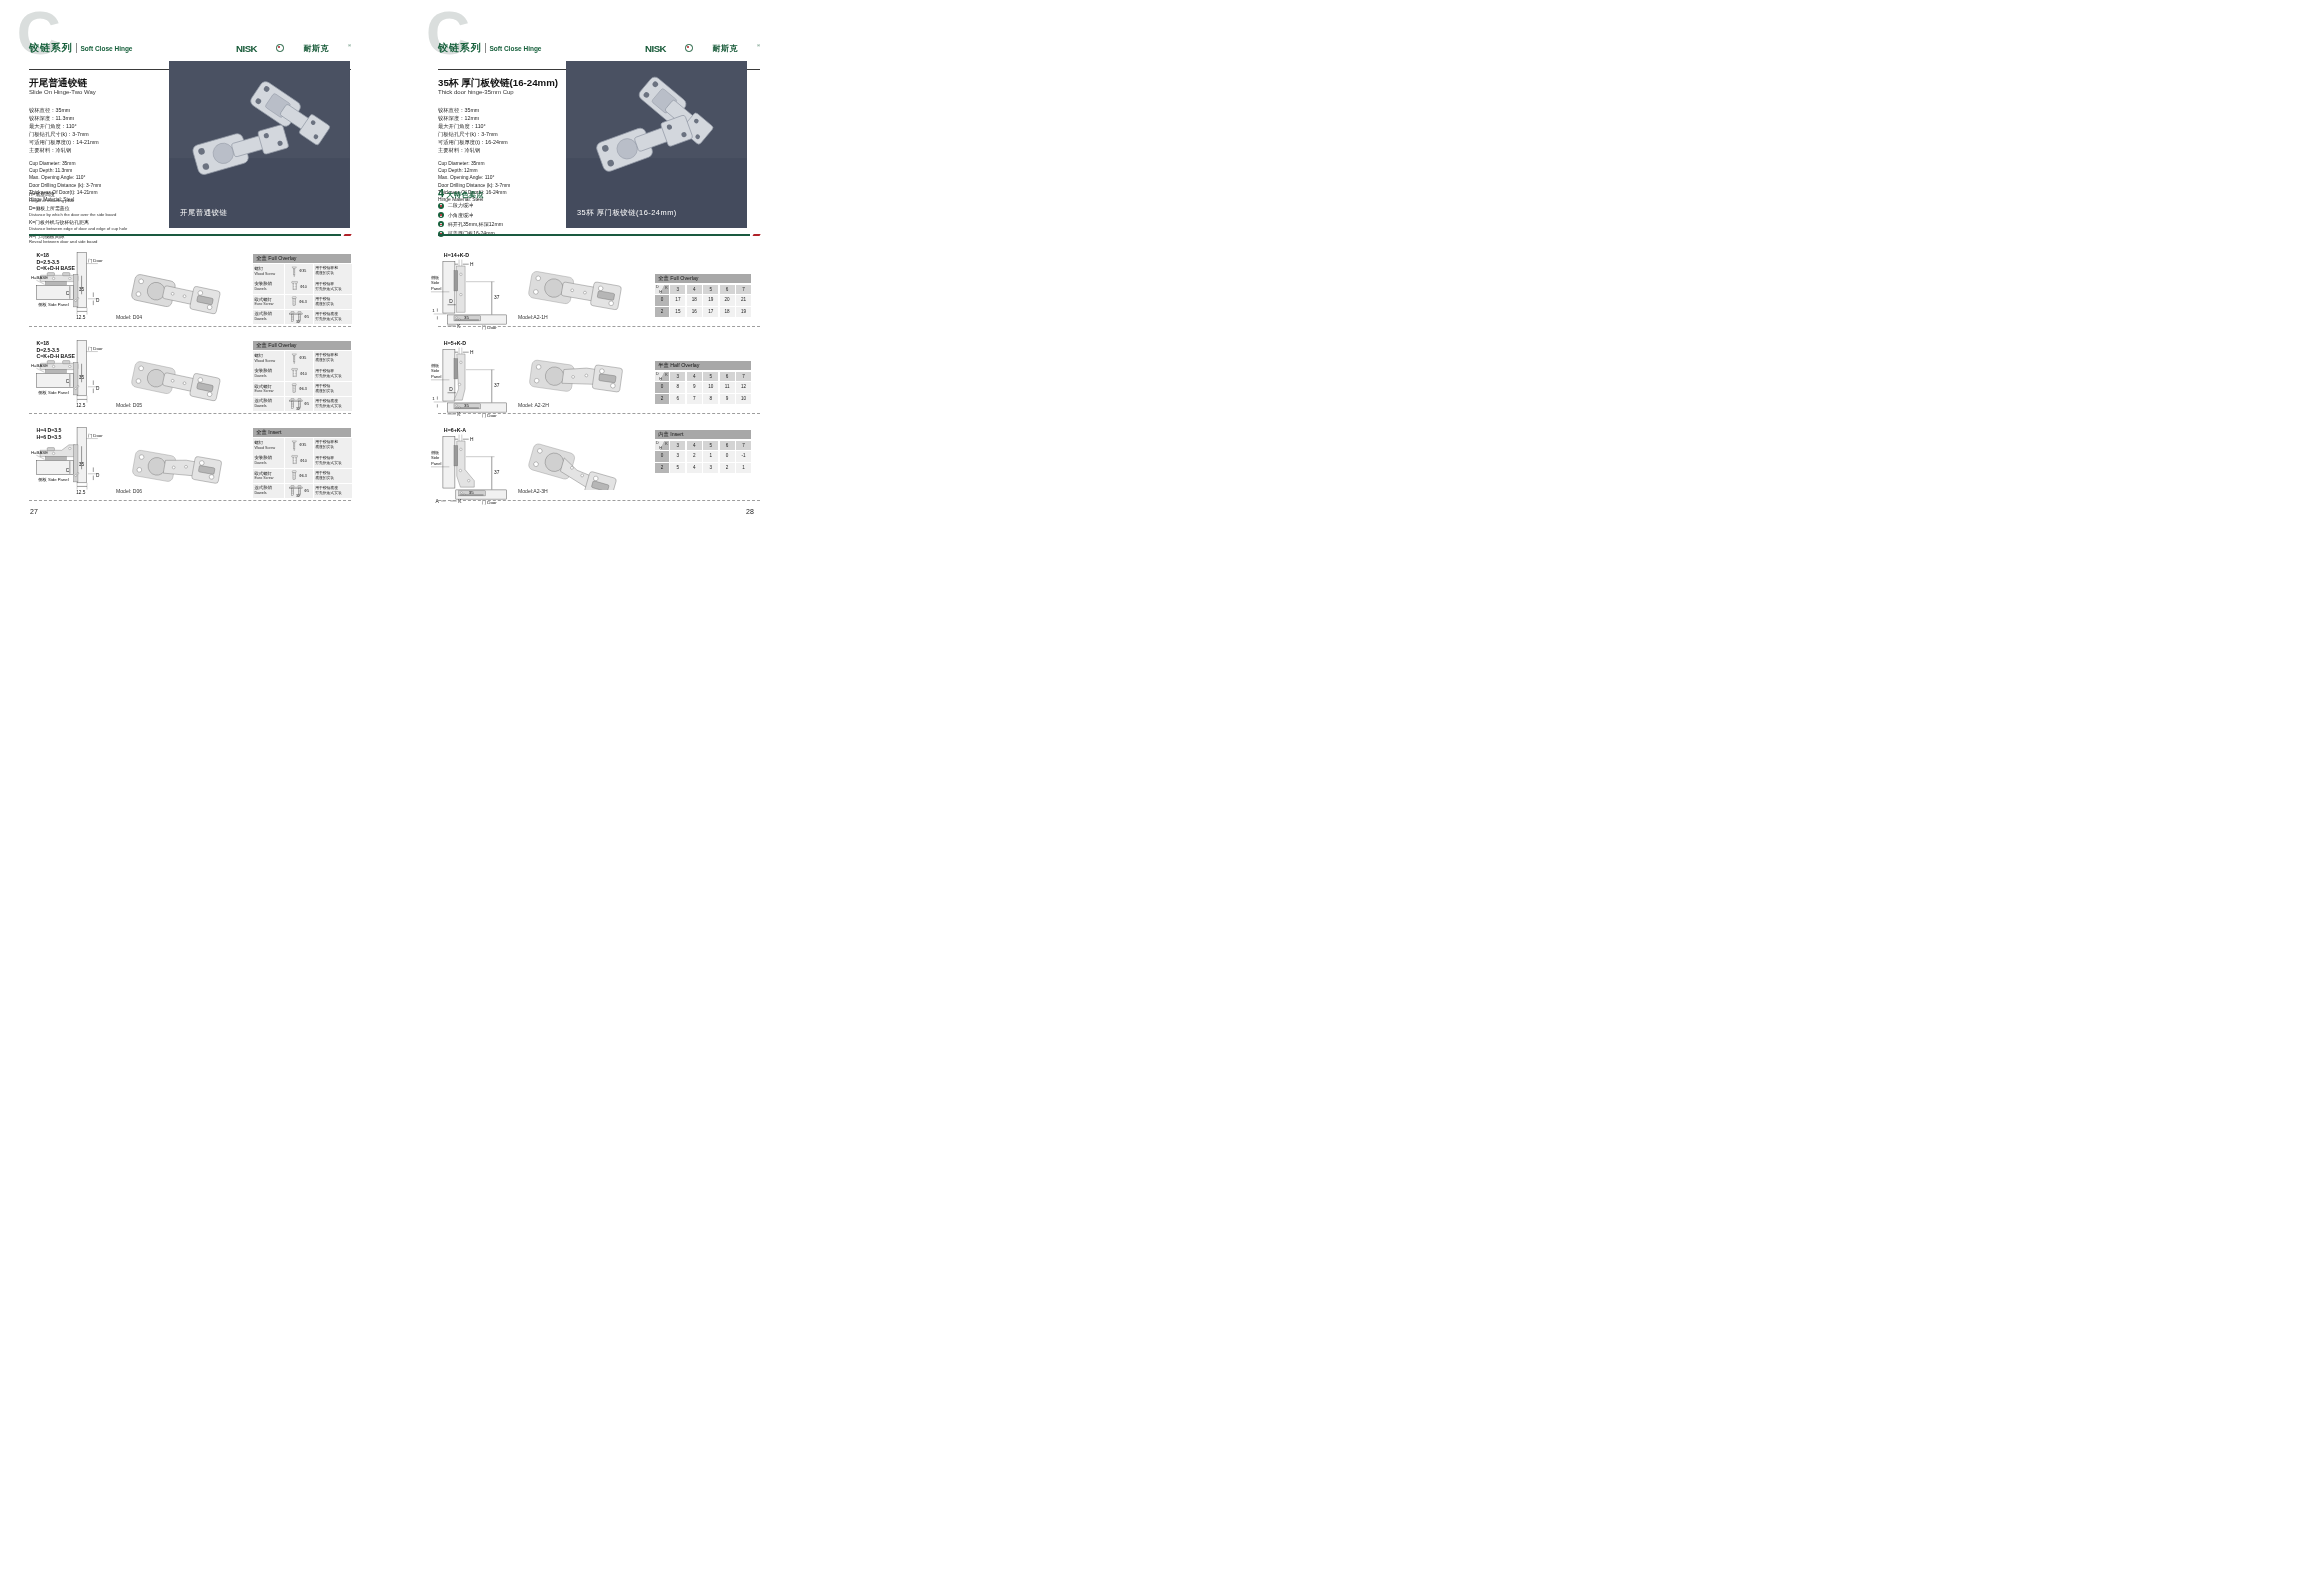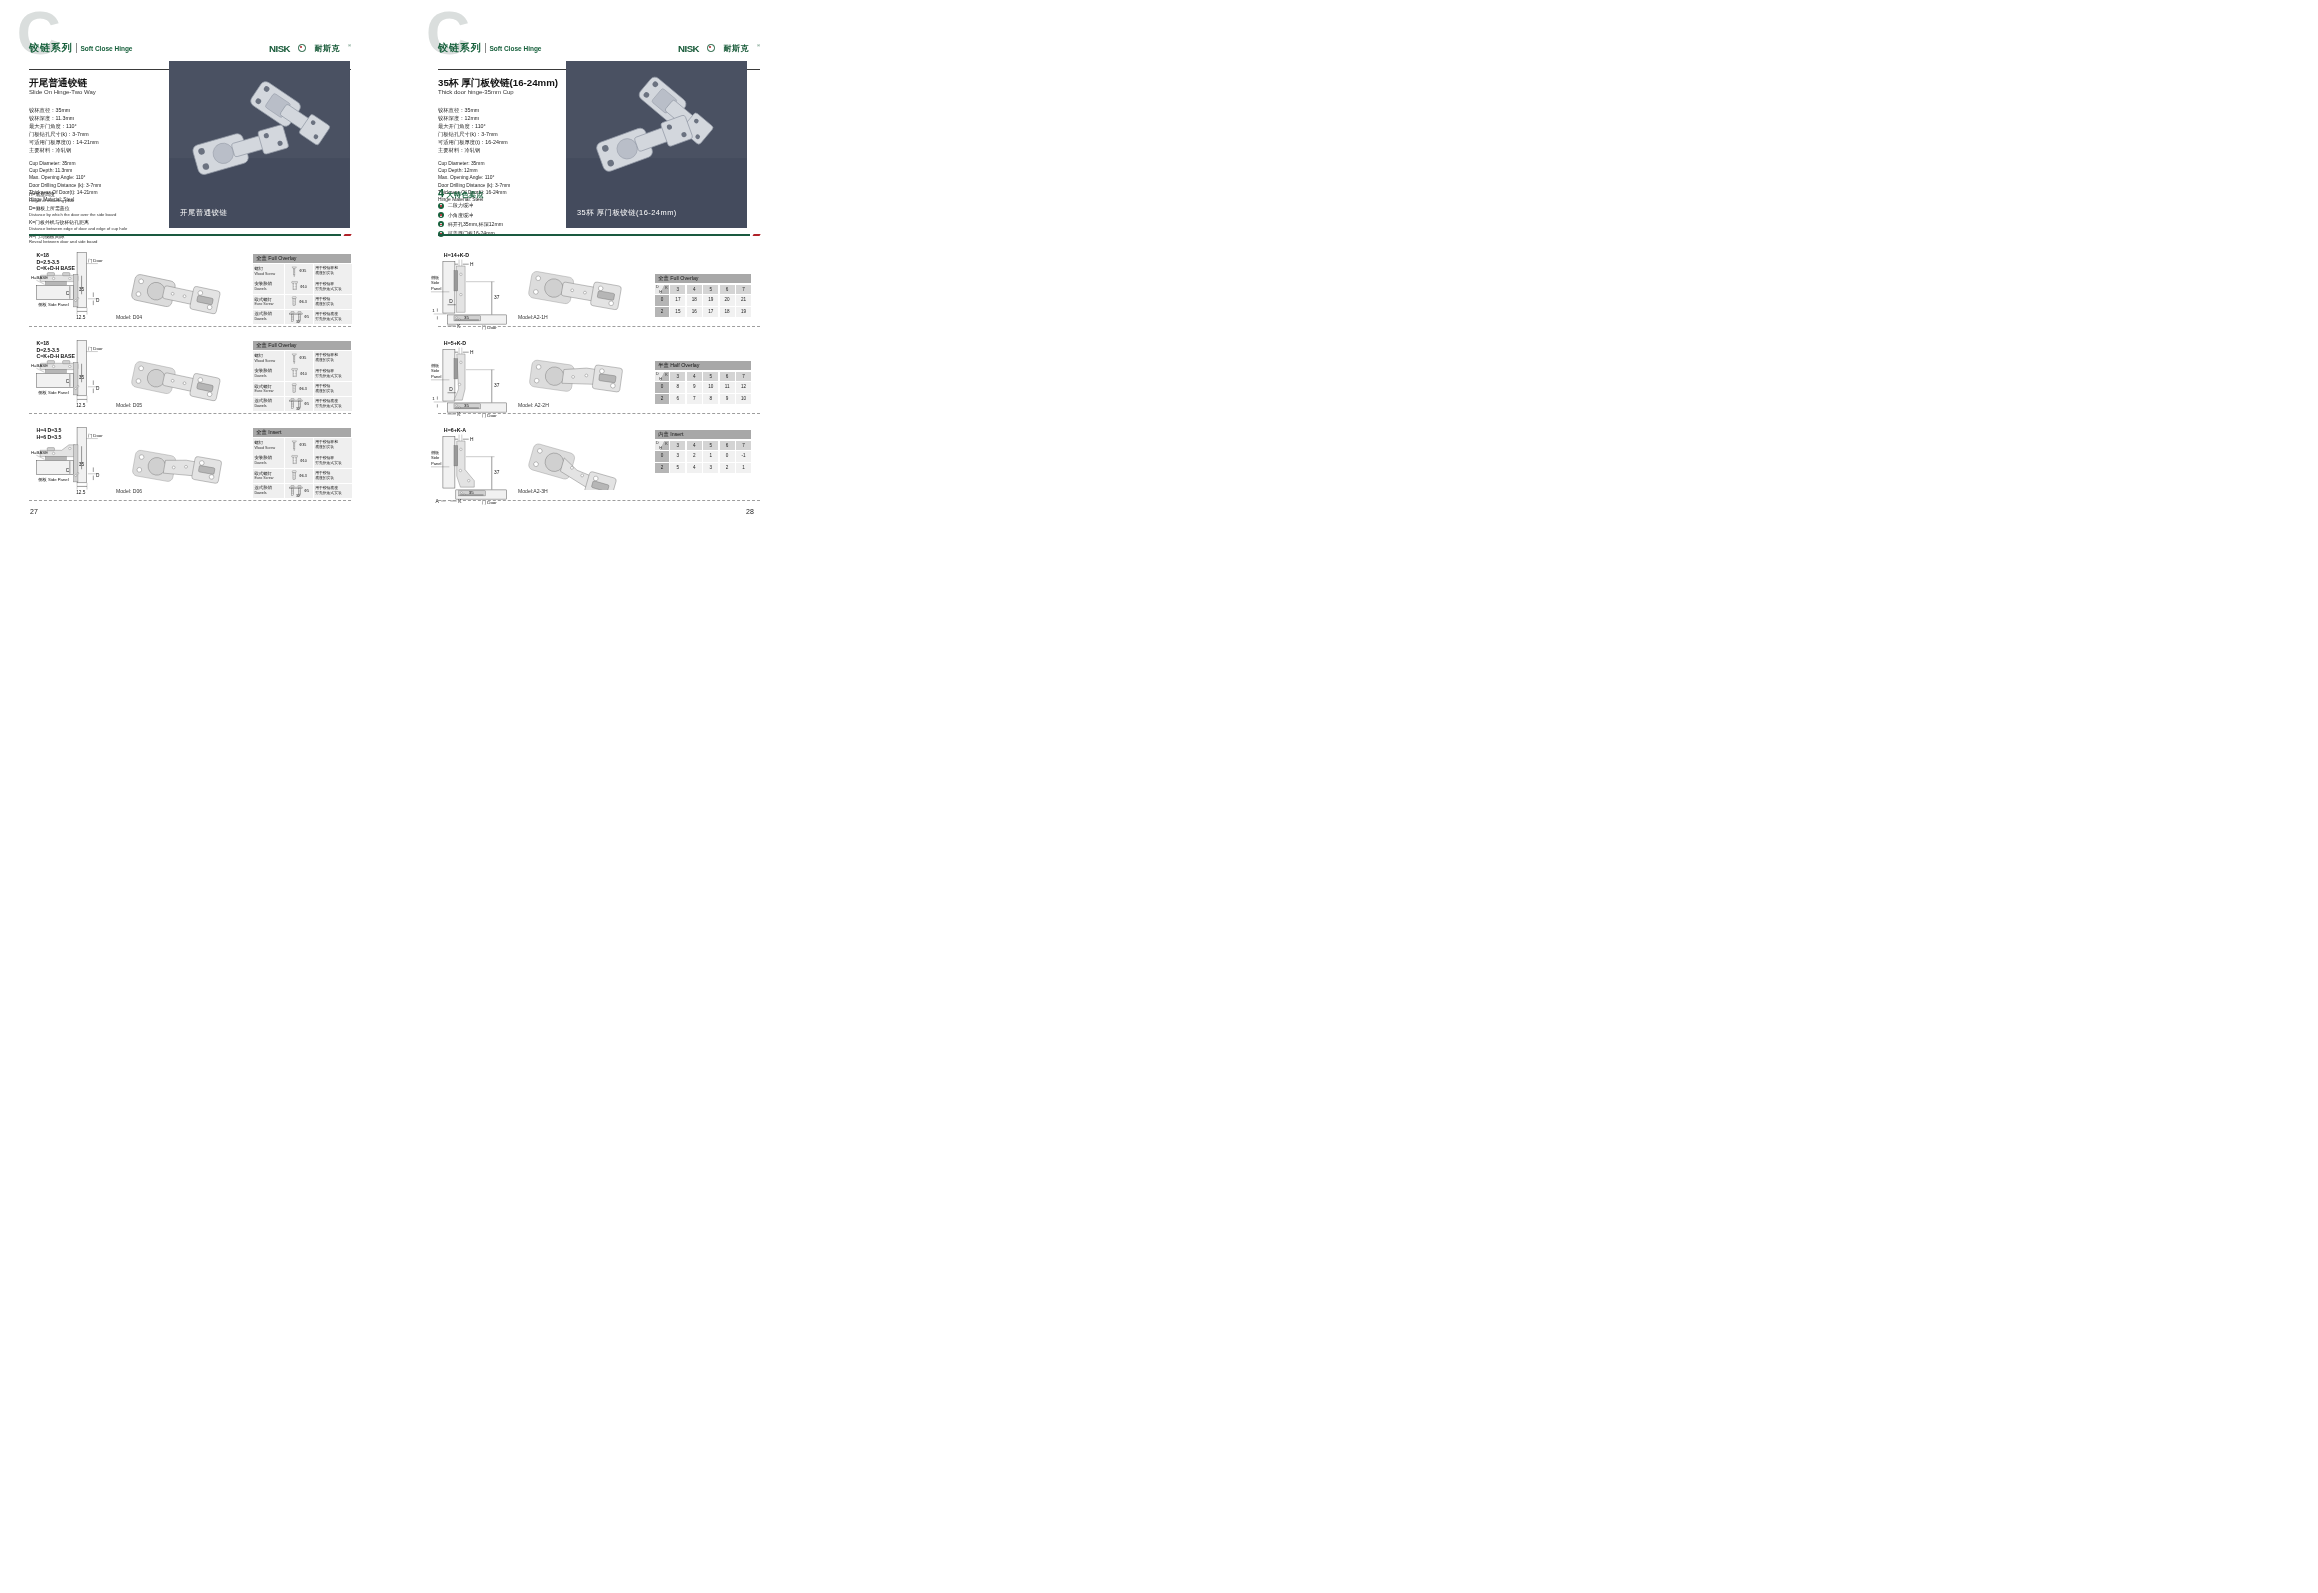--- a/index.html
+++ b/index.html
@@ -6,21 +6,21 @@
   .canvas{position:relative;width:778px;height:531px;background:#ffffff;overflow:hidden;
           font-family:"Liberation Sans",sans-serif;color:#222;}
   .abs{position:absolute;}
   
   .cmark{font-size:61px;font-weight:700;color:#dadedd;line-height:0.85;}
   .hdr{display:flex;justify-content:space-between;align-items:center;}
   .series{display:flex;align-items:center;gap:3.7px;}
   .series .scn{font-size:10px;font-weight:700;color:#17603c;letter-spacing:0.9px;}
   .series .sbar{width:0.5px;height:9.3px;background:#8a8a8a;}
   .series .sen{font-size:6.5px;color:#17603c;font-weight:600;}
-  .logo{display:flex;align-items:center;gap:8px;}
+  .logo{display:flex;align-items:center;gap:19px;}
   .logo .len{font-size:9.7px;font-weight:800;color:#175a38;letter-spacing:-0.5px;}
   .logo .lo{width:7.4px;height:7.4px;border:1.9px solid #175a38;border-radius:50%;position:relative;box-sizing:border-box;}
   .logo .lo::after{content:"";position:absolute;left:0.7px;top:0.7px;width:2.3px;height:2.3px;background:#b02128;border-radius:50%;}
   .logo .lcn{font-size:8px;font-weight:800;color:#175a38;letter-spacing:0.5px;margin-left:0.9px;}
   .logo .lreg{font-size:4.2px;color:#175a38;align-self:flex-start;}
   .rule{height:0.9px;background:#3a3a3a;}
   
   .title-cn{font-size:9.7px;font-weight:700;color:#111;}
   .title-en{font-size:6px;color:#333;}
   .speclist div{font-size:5.3px;line-height:8px;color:#222;}

